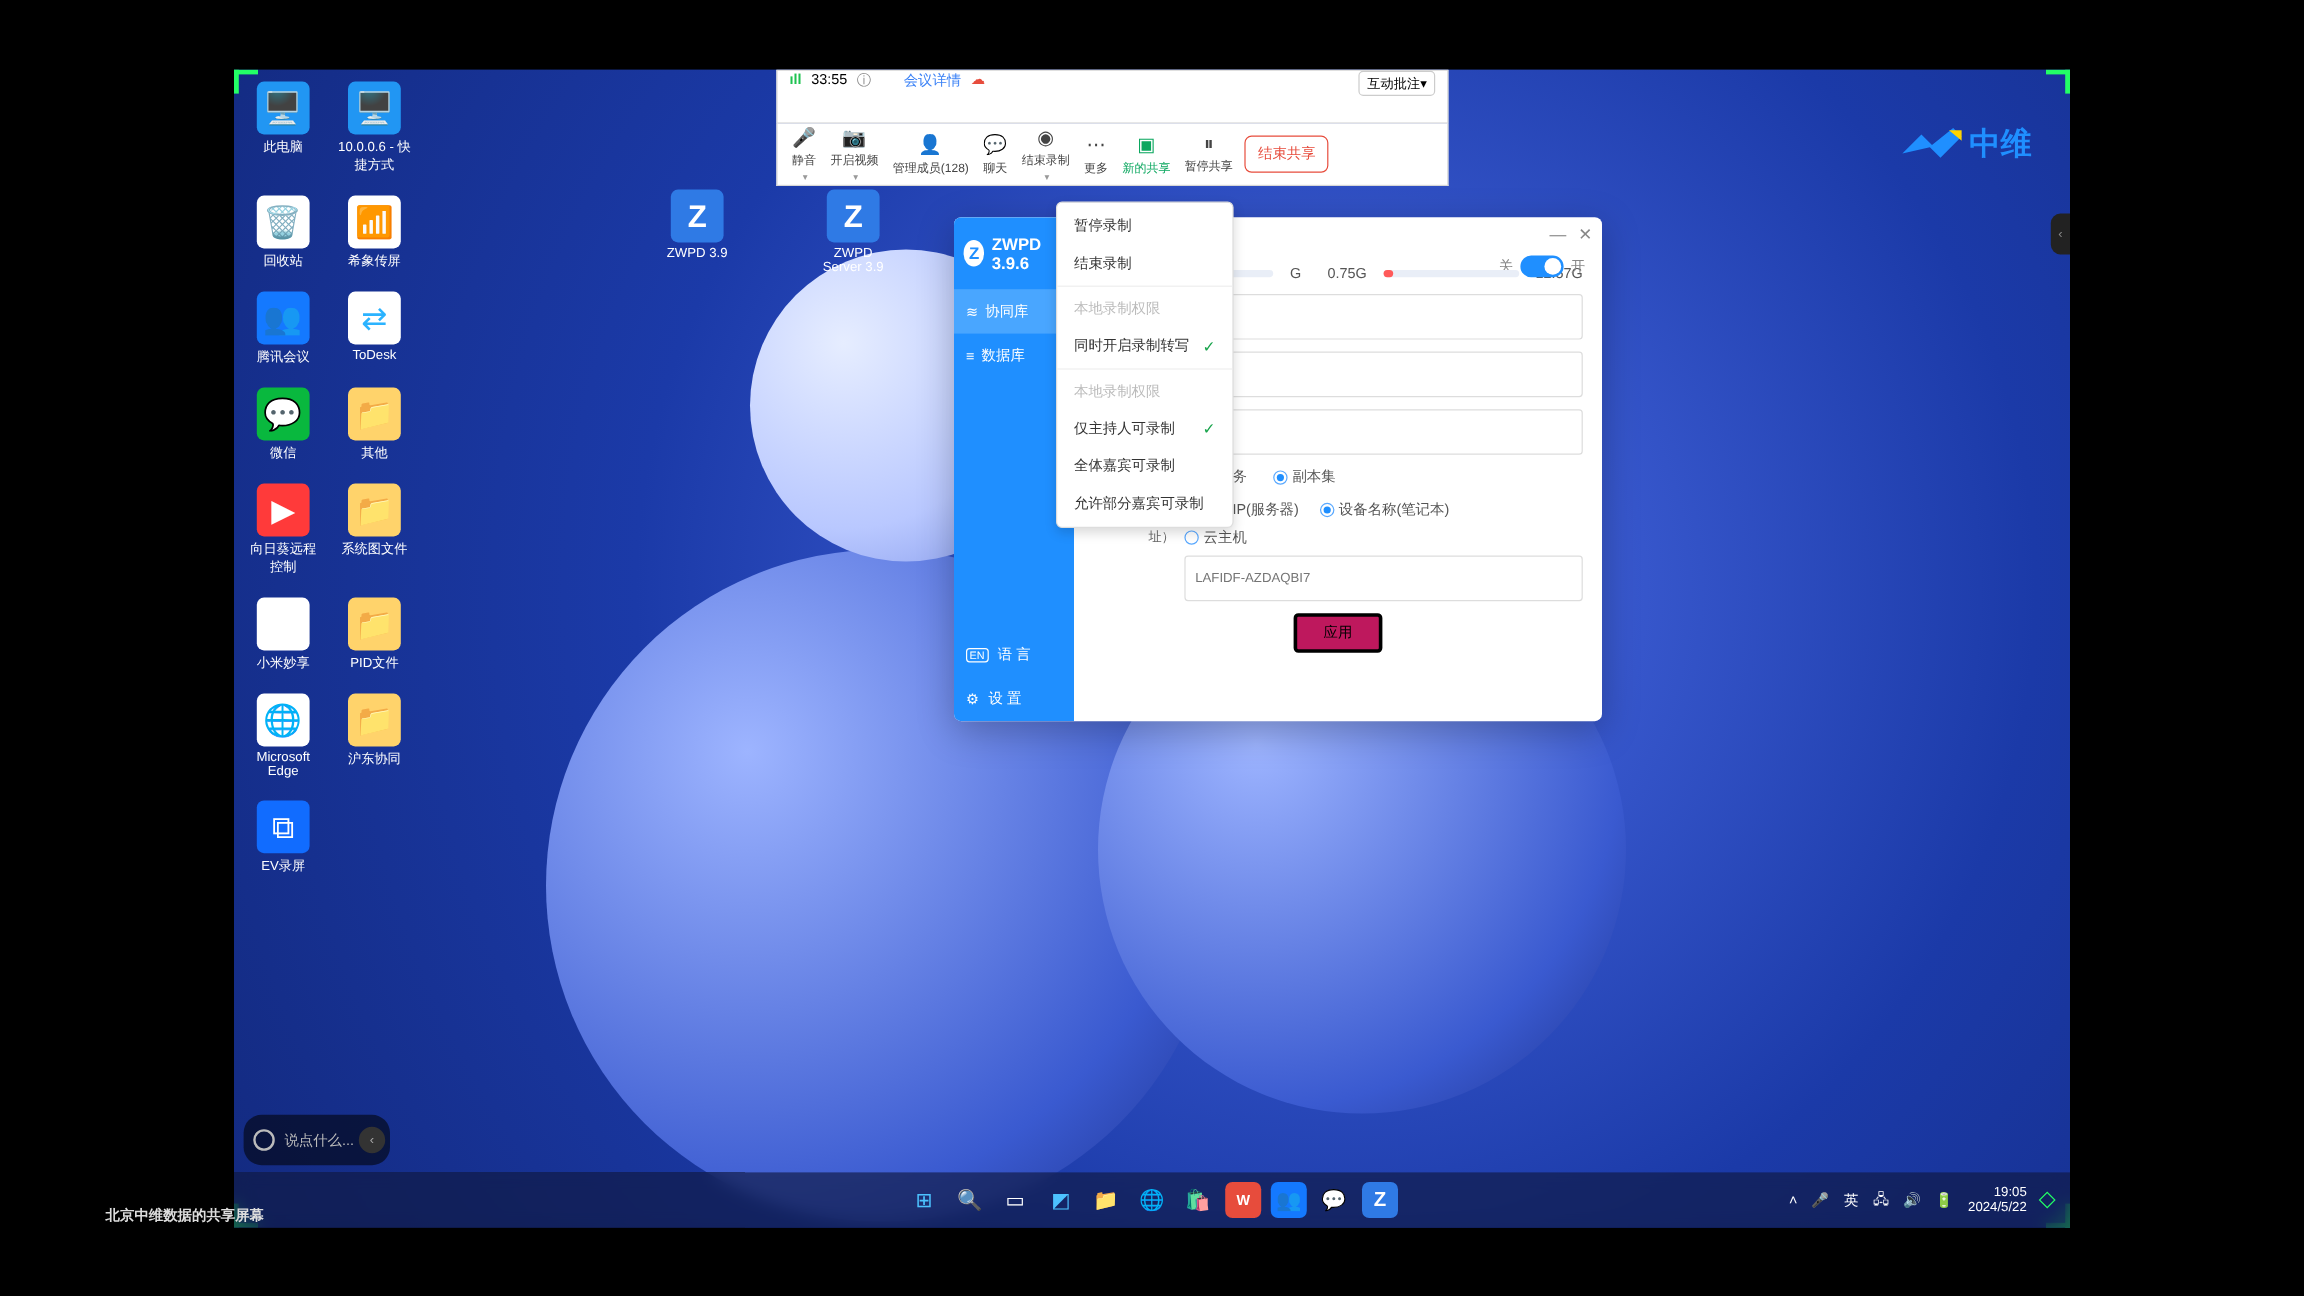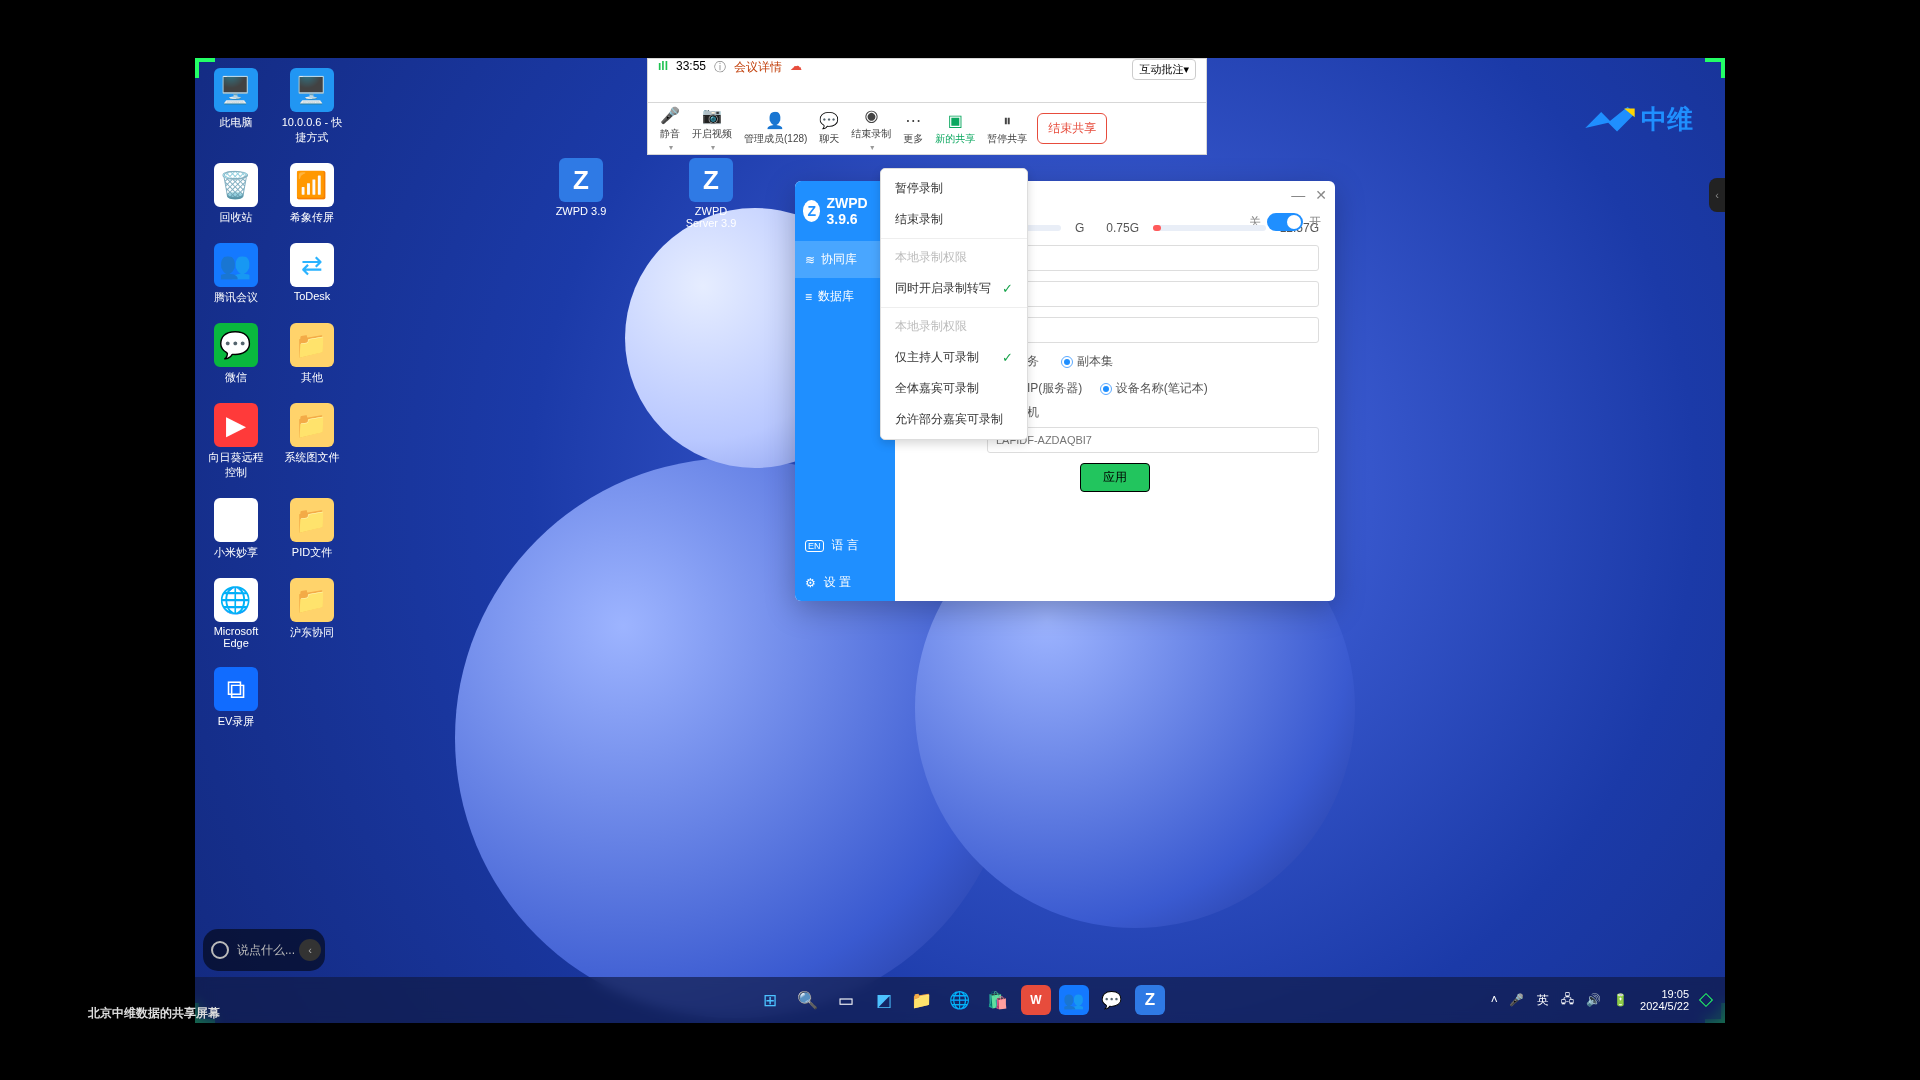--- a/index.html
+++ b/index.html
@@ -43,21 +43,21 @@
 .ico.z{background:#2f7ae5;color:#fff;font-weight:bold;}
 .ico.xw{background:#fff;}
 
 
 .dicon.abs{position:absolute;}
 
 
 .meet-wrap{position:absolute;left:452px;top:0;width:560px;}
 .meet-top{height:45px;background:#fff;border:1px solid #d7d7d7;display:flex;align-items:flex-start;padding:0 10px;font-size:12px;gap:8px;}
 .sig{color:#1fc251;font-weight:bold;}
-.meet-top .link{color:#c2410c;cursor:pointer;}
+.meet-top .link{color:#3b82f6;cursor:pointer;margin-left:19px;}
 .meet-drop{margin-left:auto;display:flex;align-items:center;gap:0;border:1px solid #ccc;border-radius:4px;padding:2px 6px;cursor:pointer;font-size:11px;}
 .meet-main{height:52px;background:#fff;border:1px solid #d7d7d7;border-top:none;display:flex;align-items:center;padding:0 6px;}
 .mbtn{flex:0 0 auto;padding:0 6px;display:flex;flex-direction:column;align-items:center;gap:2px;color:#444;font-size:10px;cursor:pointer;position:relative;}
 .mbtn .mi{font-size:16px;}
 .mdrop{font-size:8px;margin-left:2px;color:#999;}
 .mbtn.new{color:#0ba75f;}
 .mend{border:1px solid #e74c3c;color:#e74c3c;padding:6px 10px;border-radius:6px;font-size:12px;cursor:pointer;margin-left:4px;}
 
 
 .rec-menu{position:absolute;left:685px;top:110px;width:148px;background:#fff;border:1px solid #ddd;border-radius:5px;box-shadow:0 4px 10px rgba(0,0,0,.15);font-size:12px;padding:4px 0;z-index:50;}
@@ -74,29 +74,29 @@
 .zw-side .tab.active{background:#49a6ff;}
 .zw-side .grow{flex:1;}
 .zw-side .bot{padding:10px;display:flex;align-items:center;gap:8px;cursor:pointer;font-size:12px;}
 .zw-main{flex:1;padding:12px 16px;font-size:12px;color:#555;position:relative;}
 .zw-title{font-size:14px;color:#333;margin-bottom:10px;}
 .zw-ctrl{position:absolute;right:8px;top:6px;display:flex;gap:10px;color:#888;font-size:14px;}
 .zw-ctrl span{cursor:pointer;}
 .zw-row{display:flex;align-items:center;margin-bottom:10px;gap:8px;}
 .zw-row label{width:68px;text-align:right;color:#666;font-size:11px;line-height:1.2;}
 .zw-row .wide{flex:1;}
-.zw-in{flex:1;height:22px;border:1px solid #ddd;border-radius:3px;padding:12px 8px;color:#aaa;font-size:11px;}
+.zw-in{flex:1;height:38px;border:1px solid #ddd;border-radius:3px;padding:0 8px;color:#aaa;font-size:11px;}
 .bar{flex:1;height:6px;background:#e9eef7;border-radius:3px;position:relative;margin:0 6px;}
 .bar .fill{position:absolute;left:0;top:0;bottom:0;border-radius:3px;}
 .bar.cpu .fill{width:12%;background:#2f9bff;}
 .bar.mem .fill{width:7%;background:#ff5a5a;}
 .radio{display:inline-flex;align-items:center;gap:4px;margin-right:14px;cursor:pointer;}
 .radio .dot{width:12px;height:12px;border:1px solid #5aa9ff;border-radius:50%;display:inline-block;position:relative;}
 .radio.on .dot::after{content:"";position:absolute;inset:2px;background:#1f8fff;border-radius:50%;}
-.apply{display:block;margin:10px auto 0;padding:5px 22px;border:1px solid #000000;background:#22c55e;border-radius:4px;cursor:pointer;font-size:12px;}
+.apply{display:block;margin:10px auto 0;padding:5px 22px;border:3px solid #000000;background:#be185d;border-radius:4px;cursor:pointer;font-size:12px;}
 .toggle{position:absolute;right:14px;top:32px;display:flex;align-items:center;gap:6px;font-size:12px;color:#888;}
 .tg{width:36px;height:18px;background:#1f8fff;border-radius:10px;position:relative;cursor:pointer;}
 .tg::after{content:"";position:absolute;width:14px;height:14px;background:#fff;border-radius:50%;top:2px;right:2px;}
 
 
 .wm{position:absolute;right:32px;top:44px;color:#1f8fff;font-weight:bold;font-size:26px;display:flex;align-items:center;gap:4px;}
 .wm svg{width:54px;height:30px;}
 
 
 .taskbar{position:absolute;left:0;right:0;bottom:0;height:46px;background:rgba(16,24,64,.65);backdrop-filter:blur(6px);display:flex;align-items:center;color:#fff;font-size:12px;}

